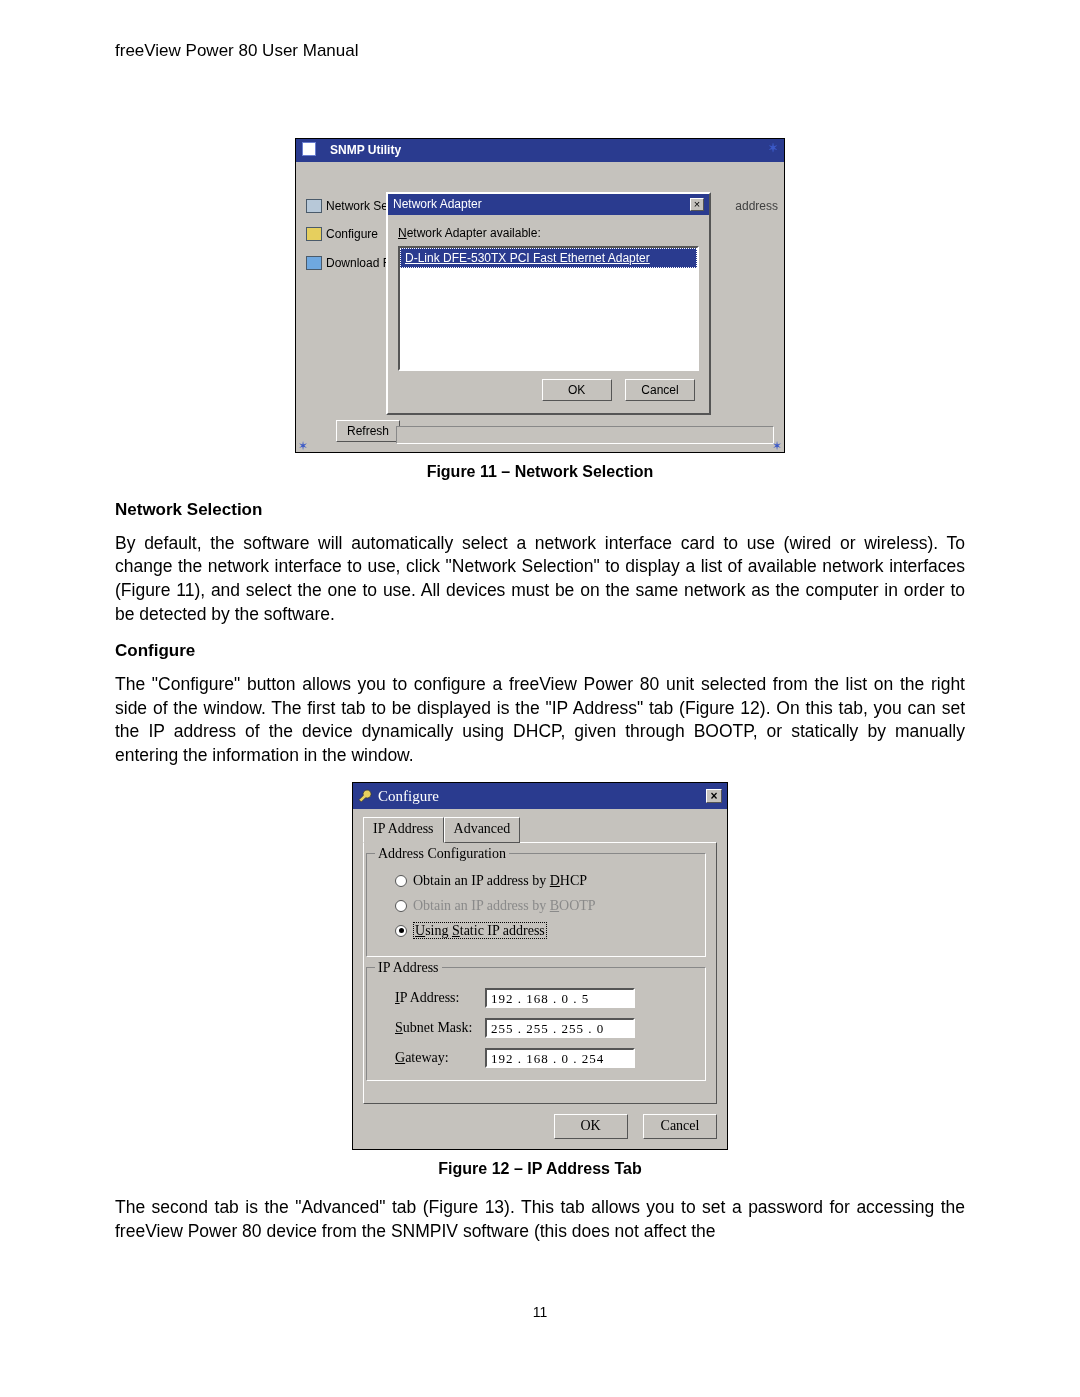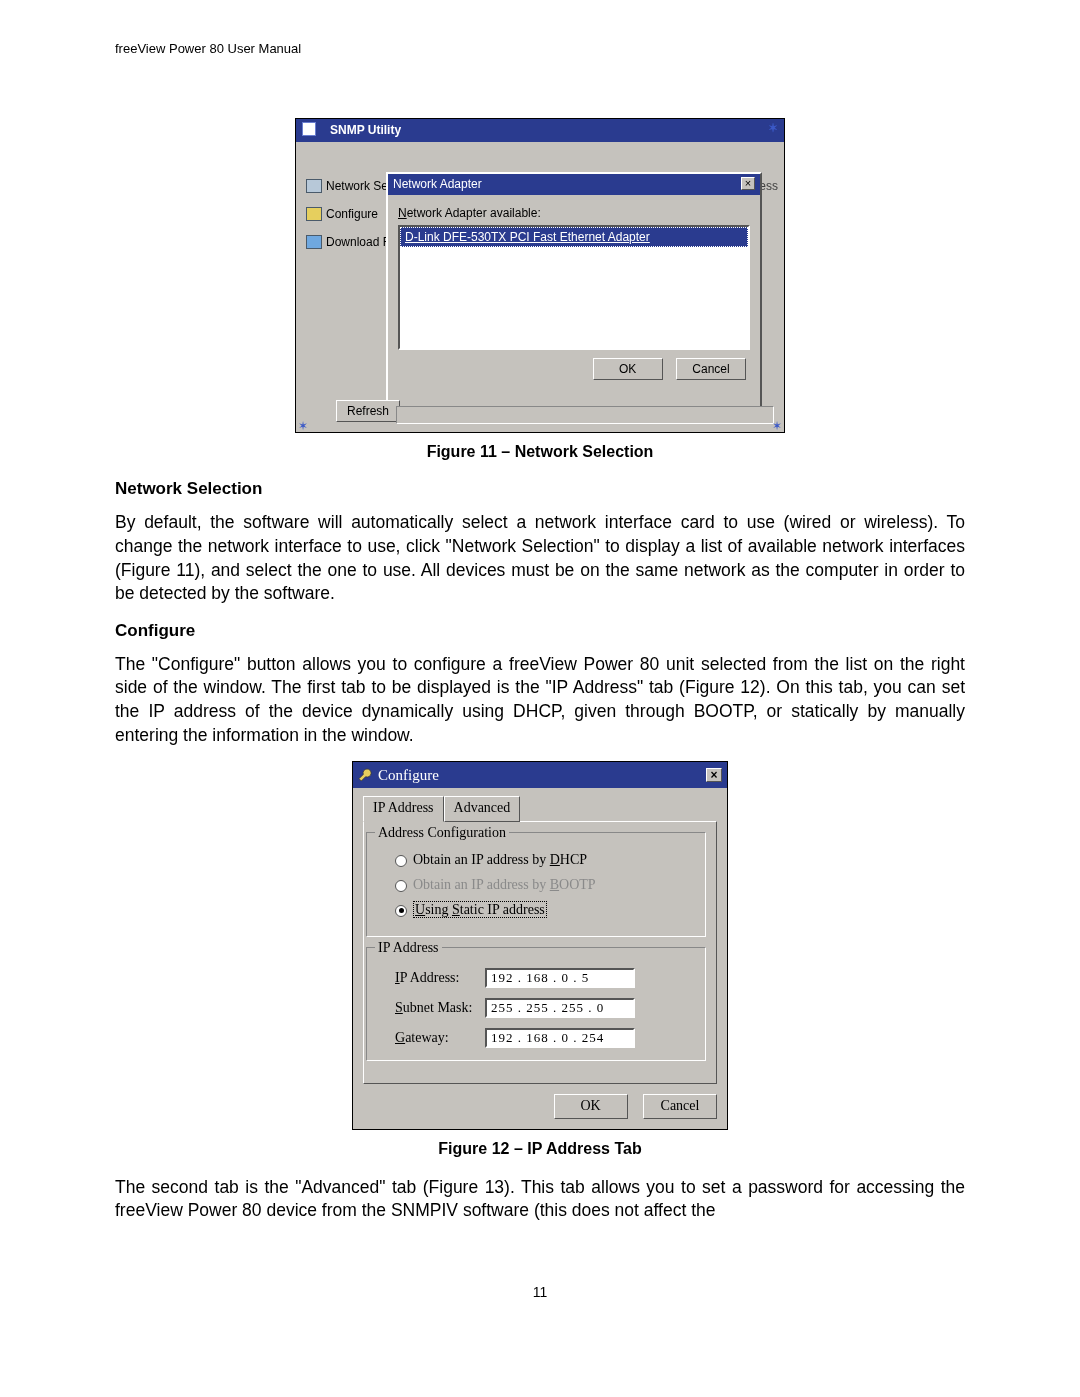--- a/index.html
+++ b/index.html
@@ -10,22 +10,22 @@
     color: #000;
   }
   .page {
     width: 1080px;
     margin: 0 auto;
     padding: 40px 115px 40px 115px;
     font-size: 17.5px;
     line-height: 1.35;
   }
   .running-head {
-    font-size: 13px;
-    margin-bottom: 60px;
+    font-size: 17px;
+    margin-bottom: 75px;
   }
   .fig-wrap { text-align: center; }
   .fig-caption {
     text-align: center;
     font-weight: bold;
     font-size: 16px;
     margin: 8px 0 16px 0;
   }
   .section-head {
     font-weight: bold;
@@ -106,21 +106,21 @@
   .header-address {
     position: absolute;
     right: 6px; top: 36px;
     font-size: 12px;
     color: #404040;
   }
 
   .na-dialog {
     position: absolute;
     left: 90px; top: 30px;
-    width: 376px;
+    width: 325px;
     background: #c5c2bd;
     border-top: 2px solid #fff;
     border-left: 2px solid #fff;
     border-right: 2px solid #555;
     border-bottom: 2px solid #555;
   }
   .na-title {
     background: #2a3b8f;
     color: #fff;
     padding: 2px 5px 3px 5px;
@@ -135,21 +135,21 @@
     width: 14px; height: 13px;
     border-top: 1px solid #fff;
     border-left: 1px solid #fff;
     border-right: 1px solid #555;
     border-bottom: 1px solid #555;
     text-align: center;
     line-height: 11px;
     font-size: 11px;
   }
   .na-inner {
-    padding: 10px 10px 24px 10px;
+    padding: 10px 10px 10px 10px;
   }
   .na-label { font-size: 12px; margin-bottom: 4px; }
   .na-list {
     width: 100%;
     height: 125px;
     background: #fff;
     border-top: 2px solid #555;
     border-left: 2px solid #555;
     border-right: 2px solid #fff;
     border-bottom: 2px solid #fff;

